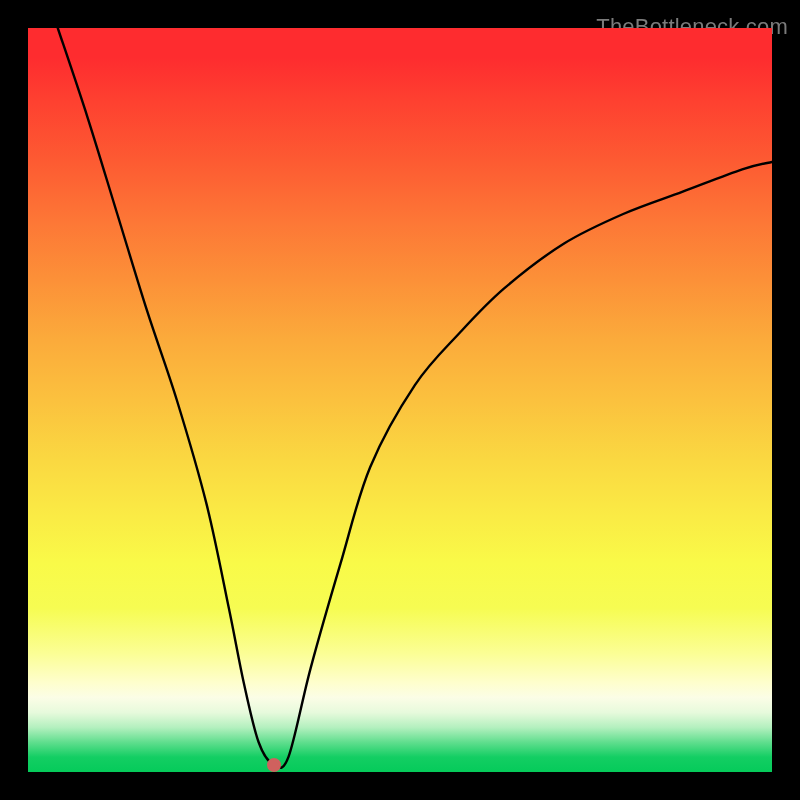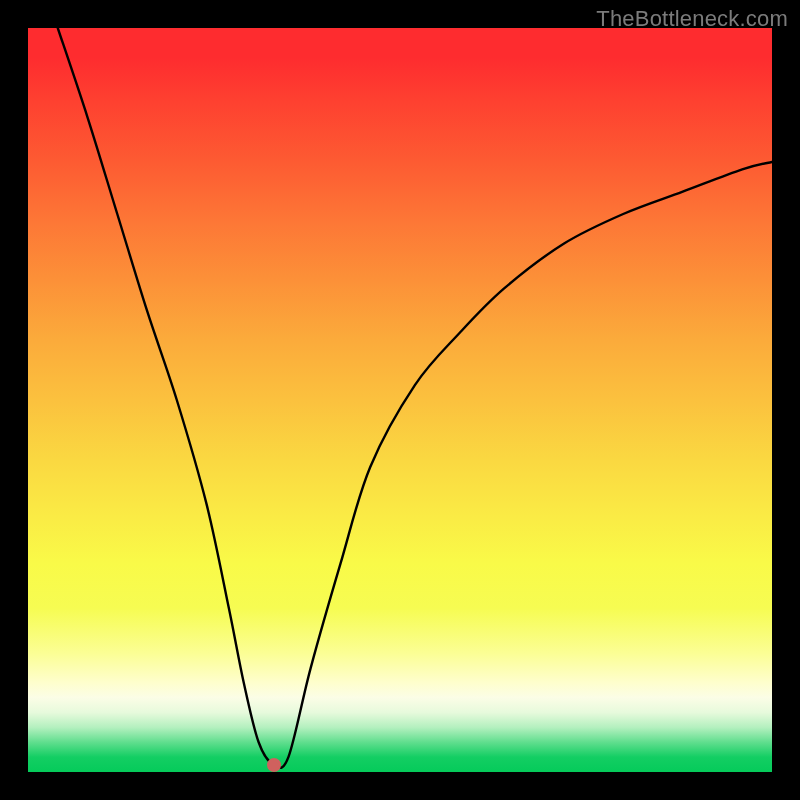--- a/index.html
+++ b/index.html
@@ -57,21 +57,21 @@
   .dot {
     position: absolute;
     width: 14px;
     height: 14px;
     border-radius: 50%;
     background: #cf615e;
     transform: translate(-50%, -50%);
   }
   .attribution {
     position: absolute;
-    top: 6px;
+    top: 14px;
     right: 12px;
     color: #7b7b7b;
     font-size: 22px;
     font-weight: 400;
     letter-spacing: 0.2px;
   }
 </style>
 </head>
 <body>
 

